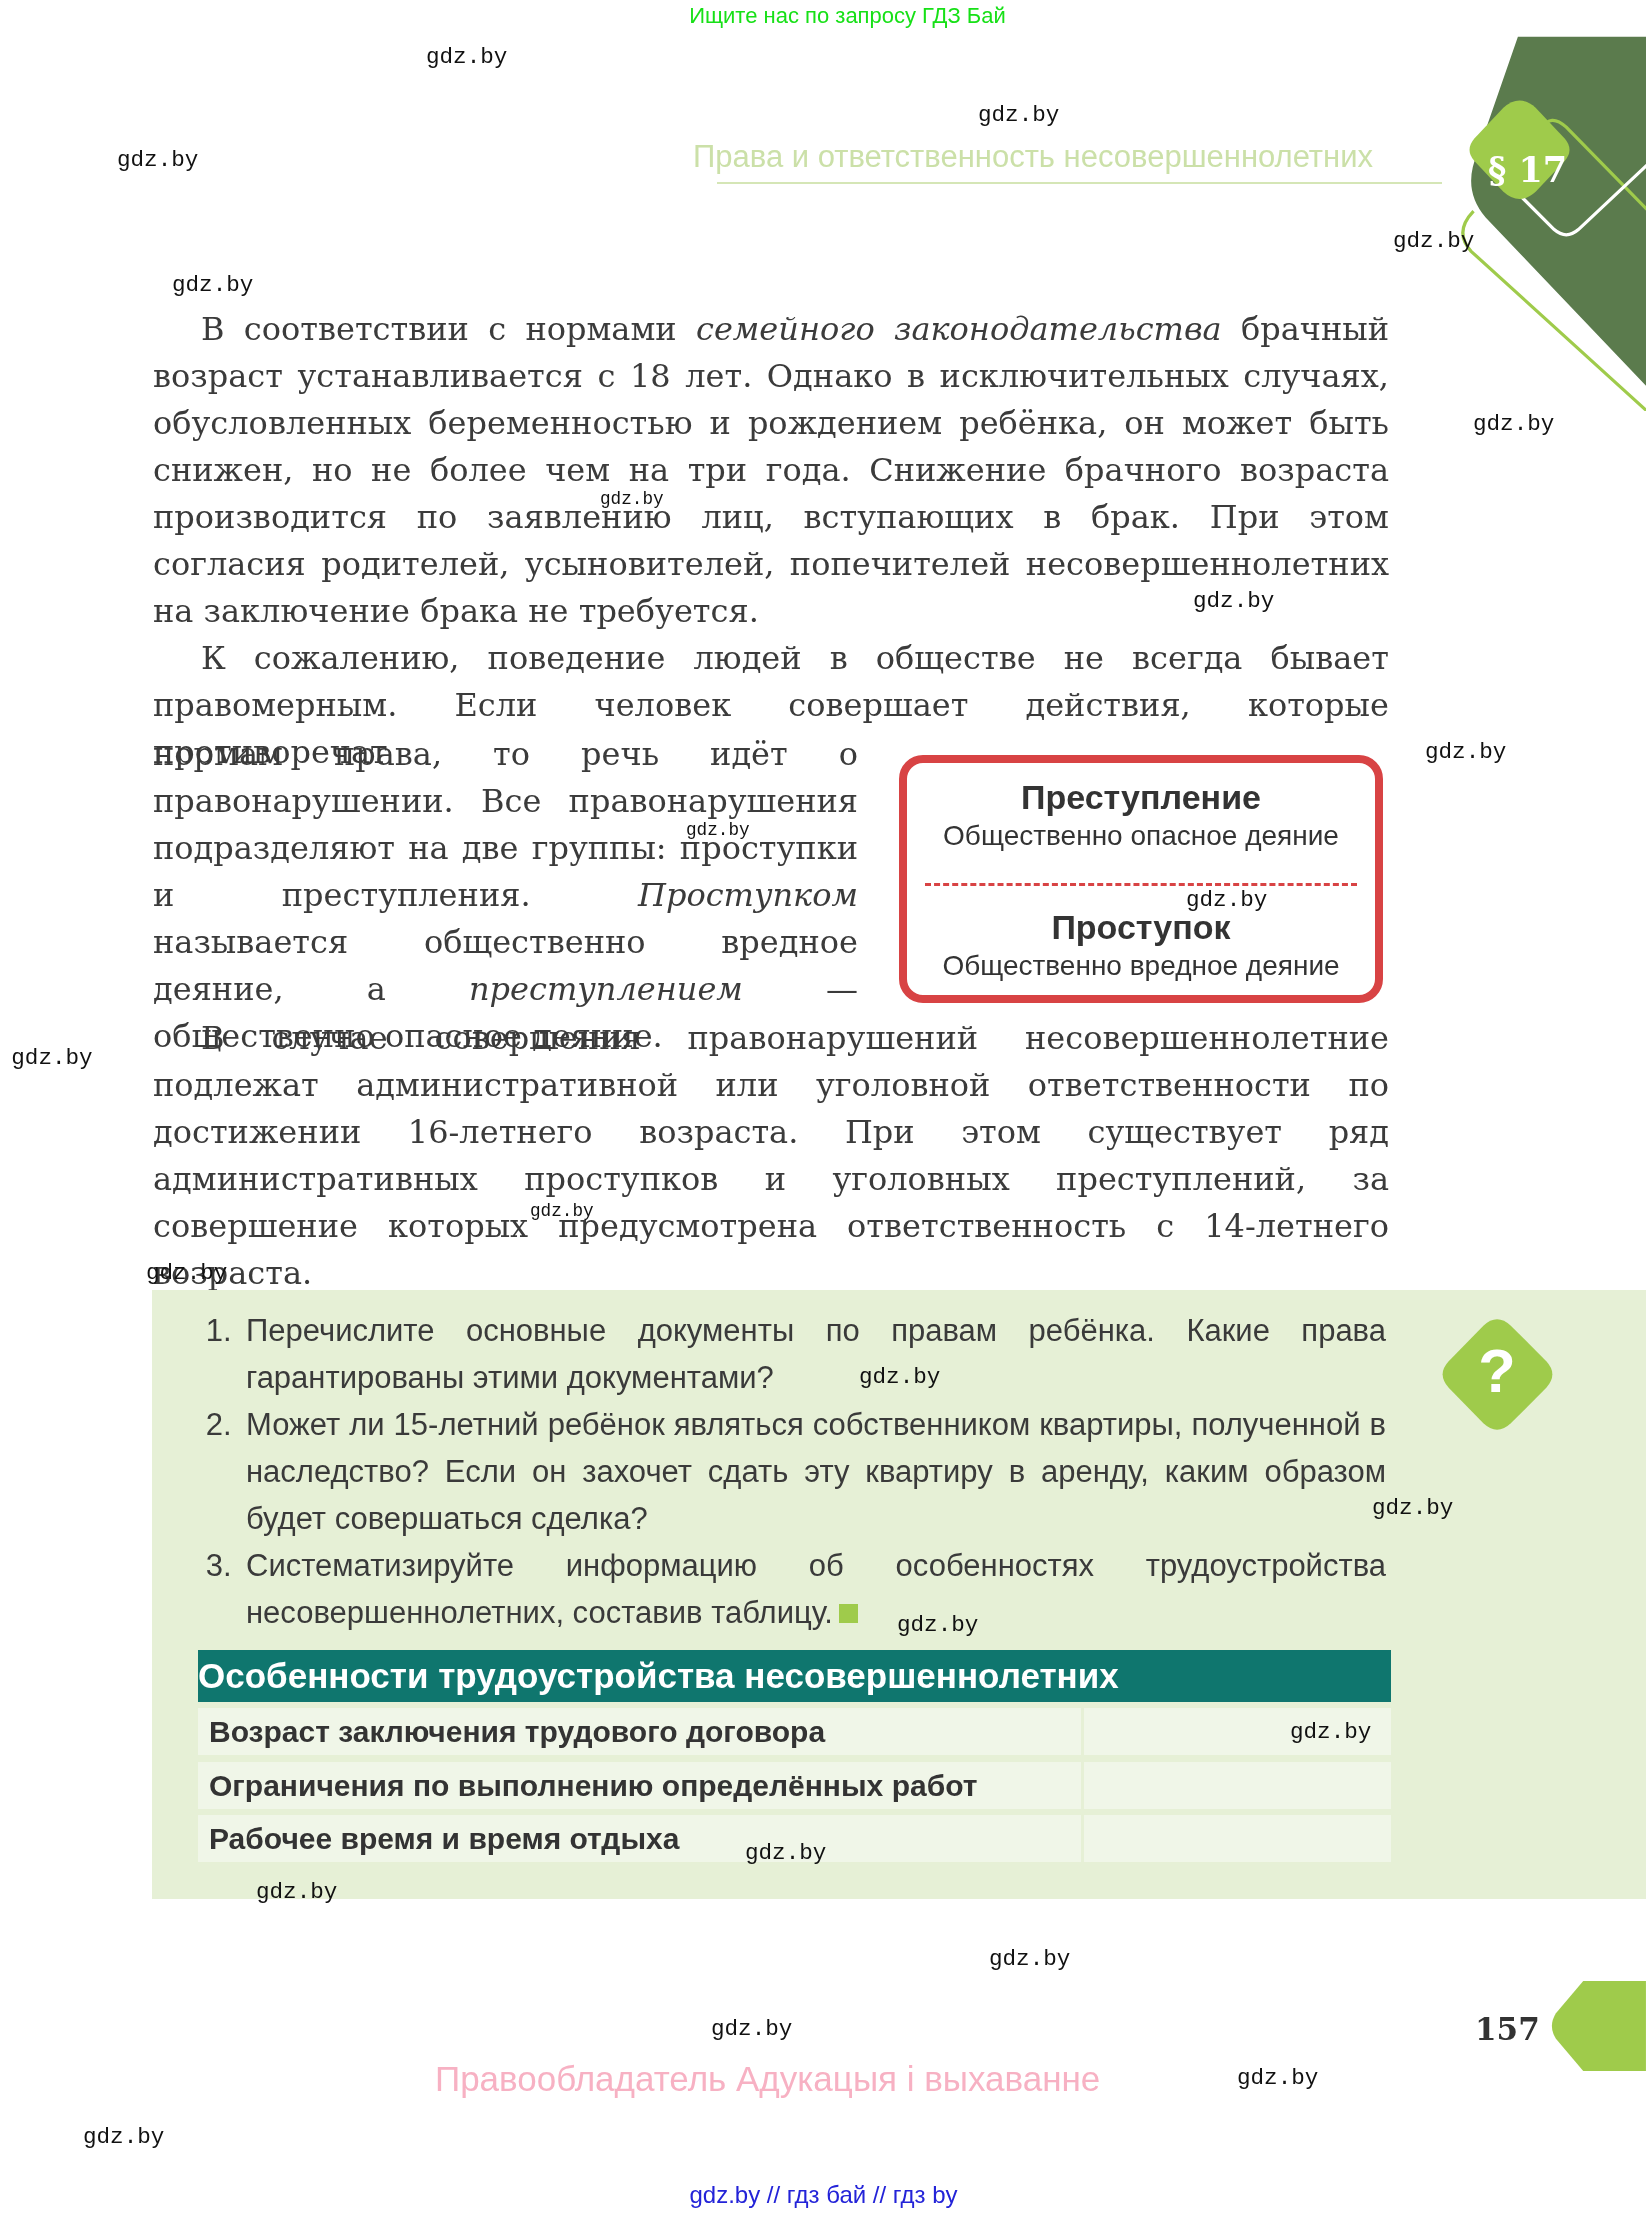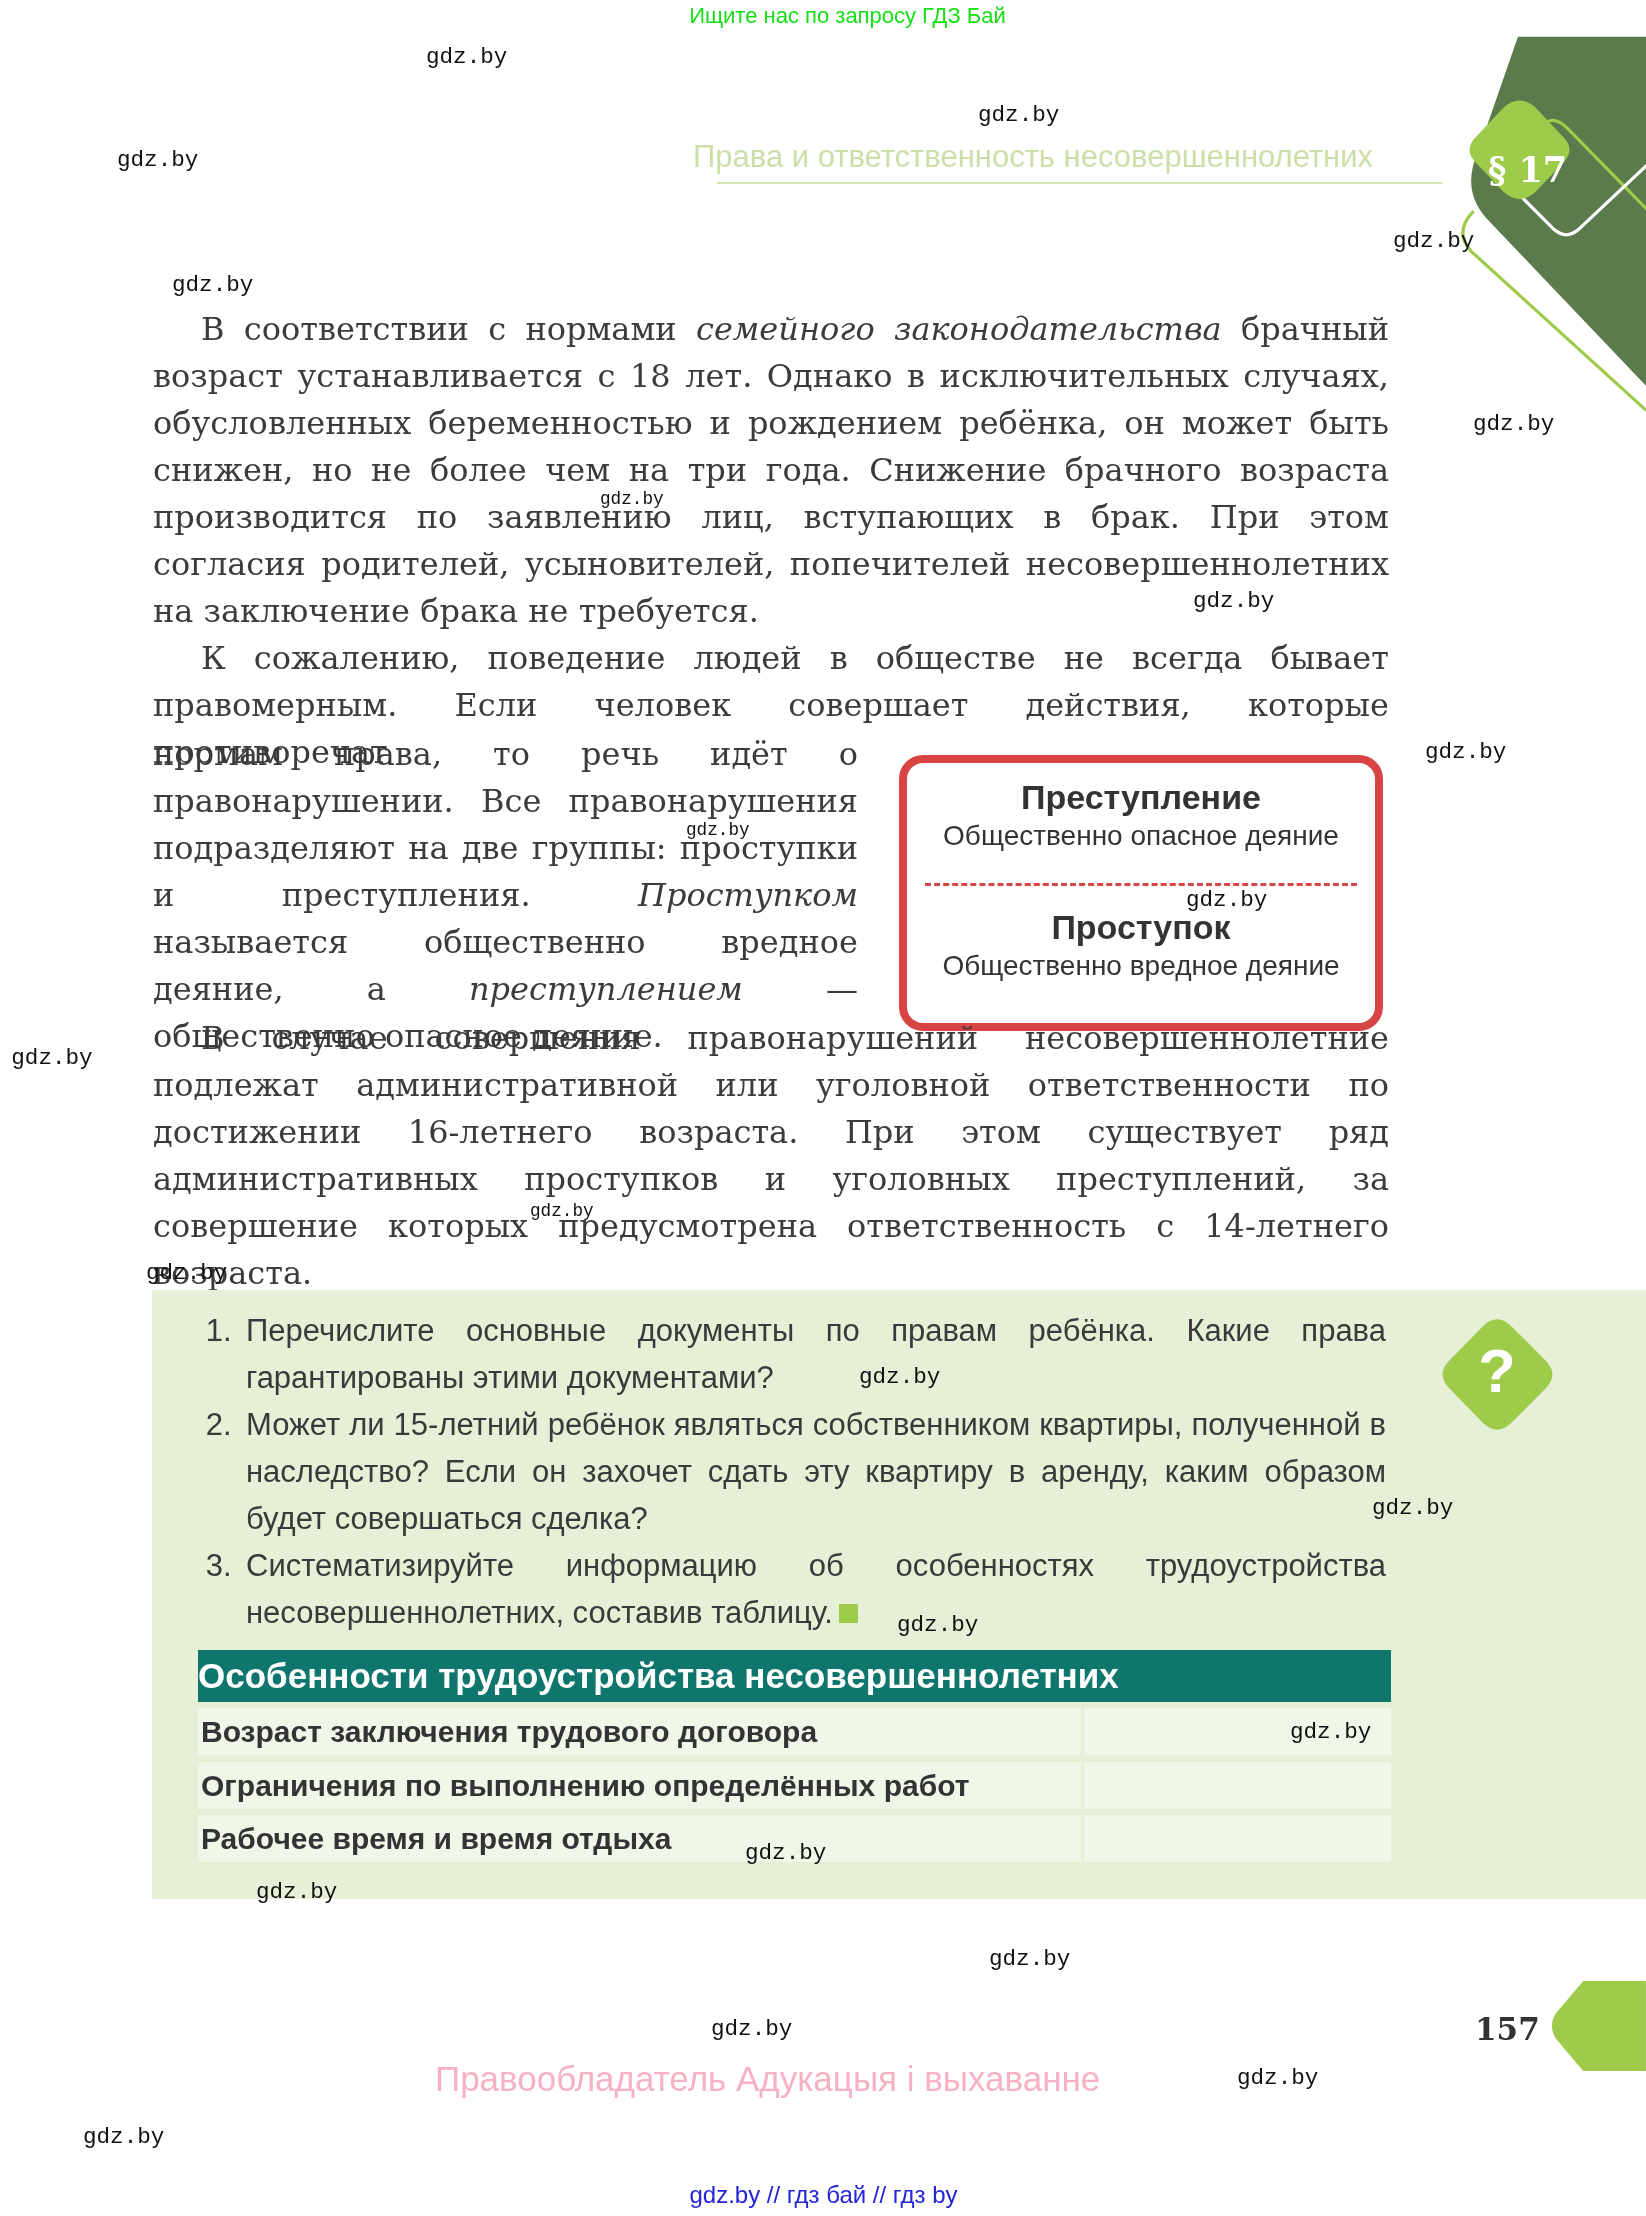--- a/index.html
+++ b/index.html
@@ -31,21 +31,21 @@
     text-align: center; line-height: 73px;
   }
   .body-text {
     left: 153px; width: 1236px; font-size: 32px; line-height: 47px;
     text-align: justify; color: #3b3b3b; font-family: "DejaVu Serif", serif;
   }
   .body-text p { margin: 0; text-indent: 48px; }
   .body-text em { font-style: italic; }
   .narrow { width: 705px; }
   .def-box {
-    left: 899px; top: 755px; width: 484px; height: 276px;
+    left: 899px; top: 755px; width: 484px; height: 248px;
     border: 8.9px solid #d84344; border-radius: 24px; background: #fff; box-sizing: border-box;
     font-family: "Liberation Sans", sans-serif; text-align: center; color: #333;
   }
   .def-title { font-weight: bold; font-size: 34px; margin-top: 14.5px; }
   .def-desc { font-size: 28px; margin-top: 3.2px; }
   .def-dash { margin: 31px 17.7px 22.6px; border-top: 3.2px dashed #d84344; }
   .q-panel {
     left: 152px; top: 1290px; width: 1495px; height: 609px; background: #e6f0d6;
   }
   .q-list {
@@ -56,21 +56,21 @@
   .q-num { width: 53px; flex: none; text-align: right; padding-right: 14.5px; box-sizing: border-box; }
   .q-text { flex: 1; }
   .q-end { display: inline-block; width: 19.3px; height: 19.3px; background: #9fcb4b; vertical-align: baseline; margin-left: 6.4px; }
   .q-icon { left: 1439px; top: 1316px; width: 117px; height: 117px; }
   .tbl { left: 198px; top: 1650px; width: 1193px; font-family: "Liberation Sans", sans-serif; }
   .tbl-head {
     background: #0f766e; color: #fff; font-weight: bold; font-size: 35px; text-align: left;
     height: 52px; line-height: 52px;
   }
   .tbl-row { display: flex; margin-top: 6.4px; height: 47px; }
-  .tbl-cell { background: #f0f6e8; font-weight: bold; font-size: 30px; color: #333; line-height: 47px; padding-left: 3px; box-sizing: border-box; }
+  .tbl-cell { background: #f0f6e8; font-weight: bold; font-size: 30px; color: #333; line-height: 47px; padding-left: 11px; box-sizing: border-box; }
   .tbl-cell.k { width: 883px; margin-right: 3.2px; }
   .tbl-cell.v { flex: 1; }
   .page-num { left: 1475px; top: 2011px; font-family: "DejaVu Serif", serif; font-weight: bold; font-size: 31px; color: #333; }
   .page-tab { left: 1551px; top: 1981px; }
   .copyright { left: 435px; top: 2059px; color: #f7b1c3; font-family: "Liberation Sans", sans-serif; font-size: 35px; white-space: nowrap; }
   .footer-links { left: 0; width: 1647px; top: 2181px; text-align: center; color: #2323d8; font-family: "Liberation Sans", sans-serif; font-size: 24px; }
 </style>
 </head>
 <body>
 

